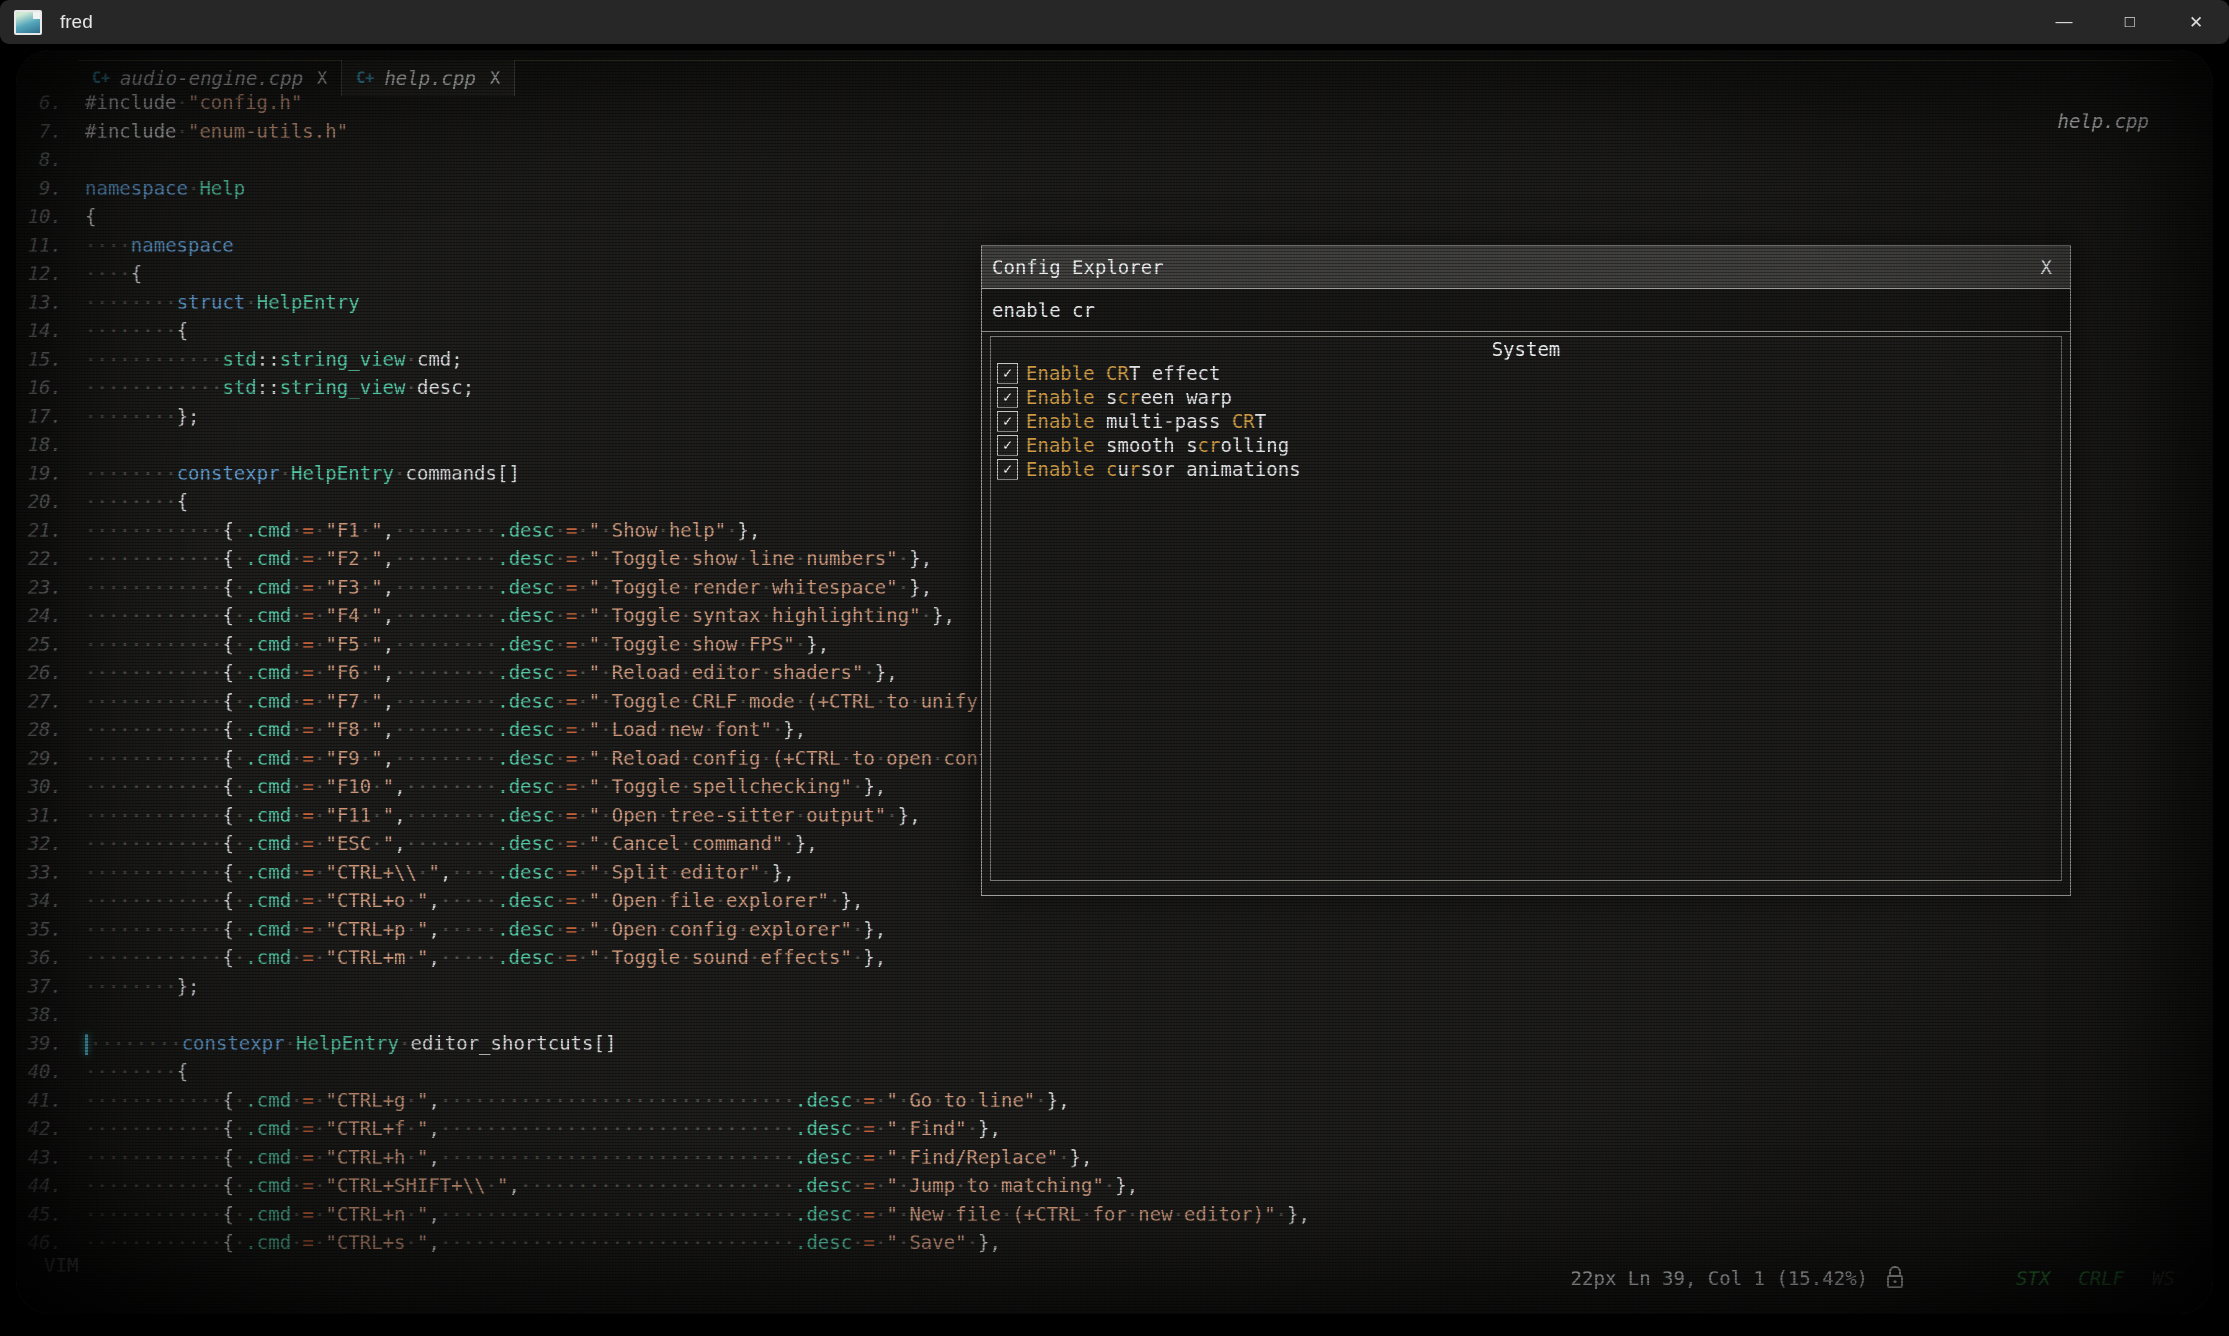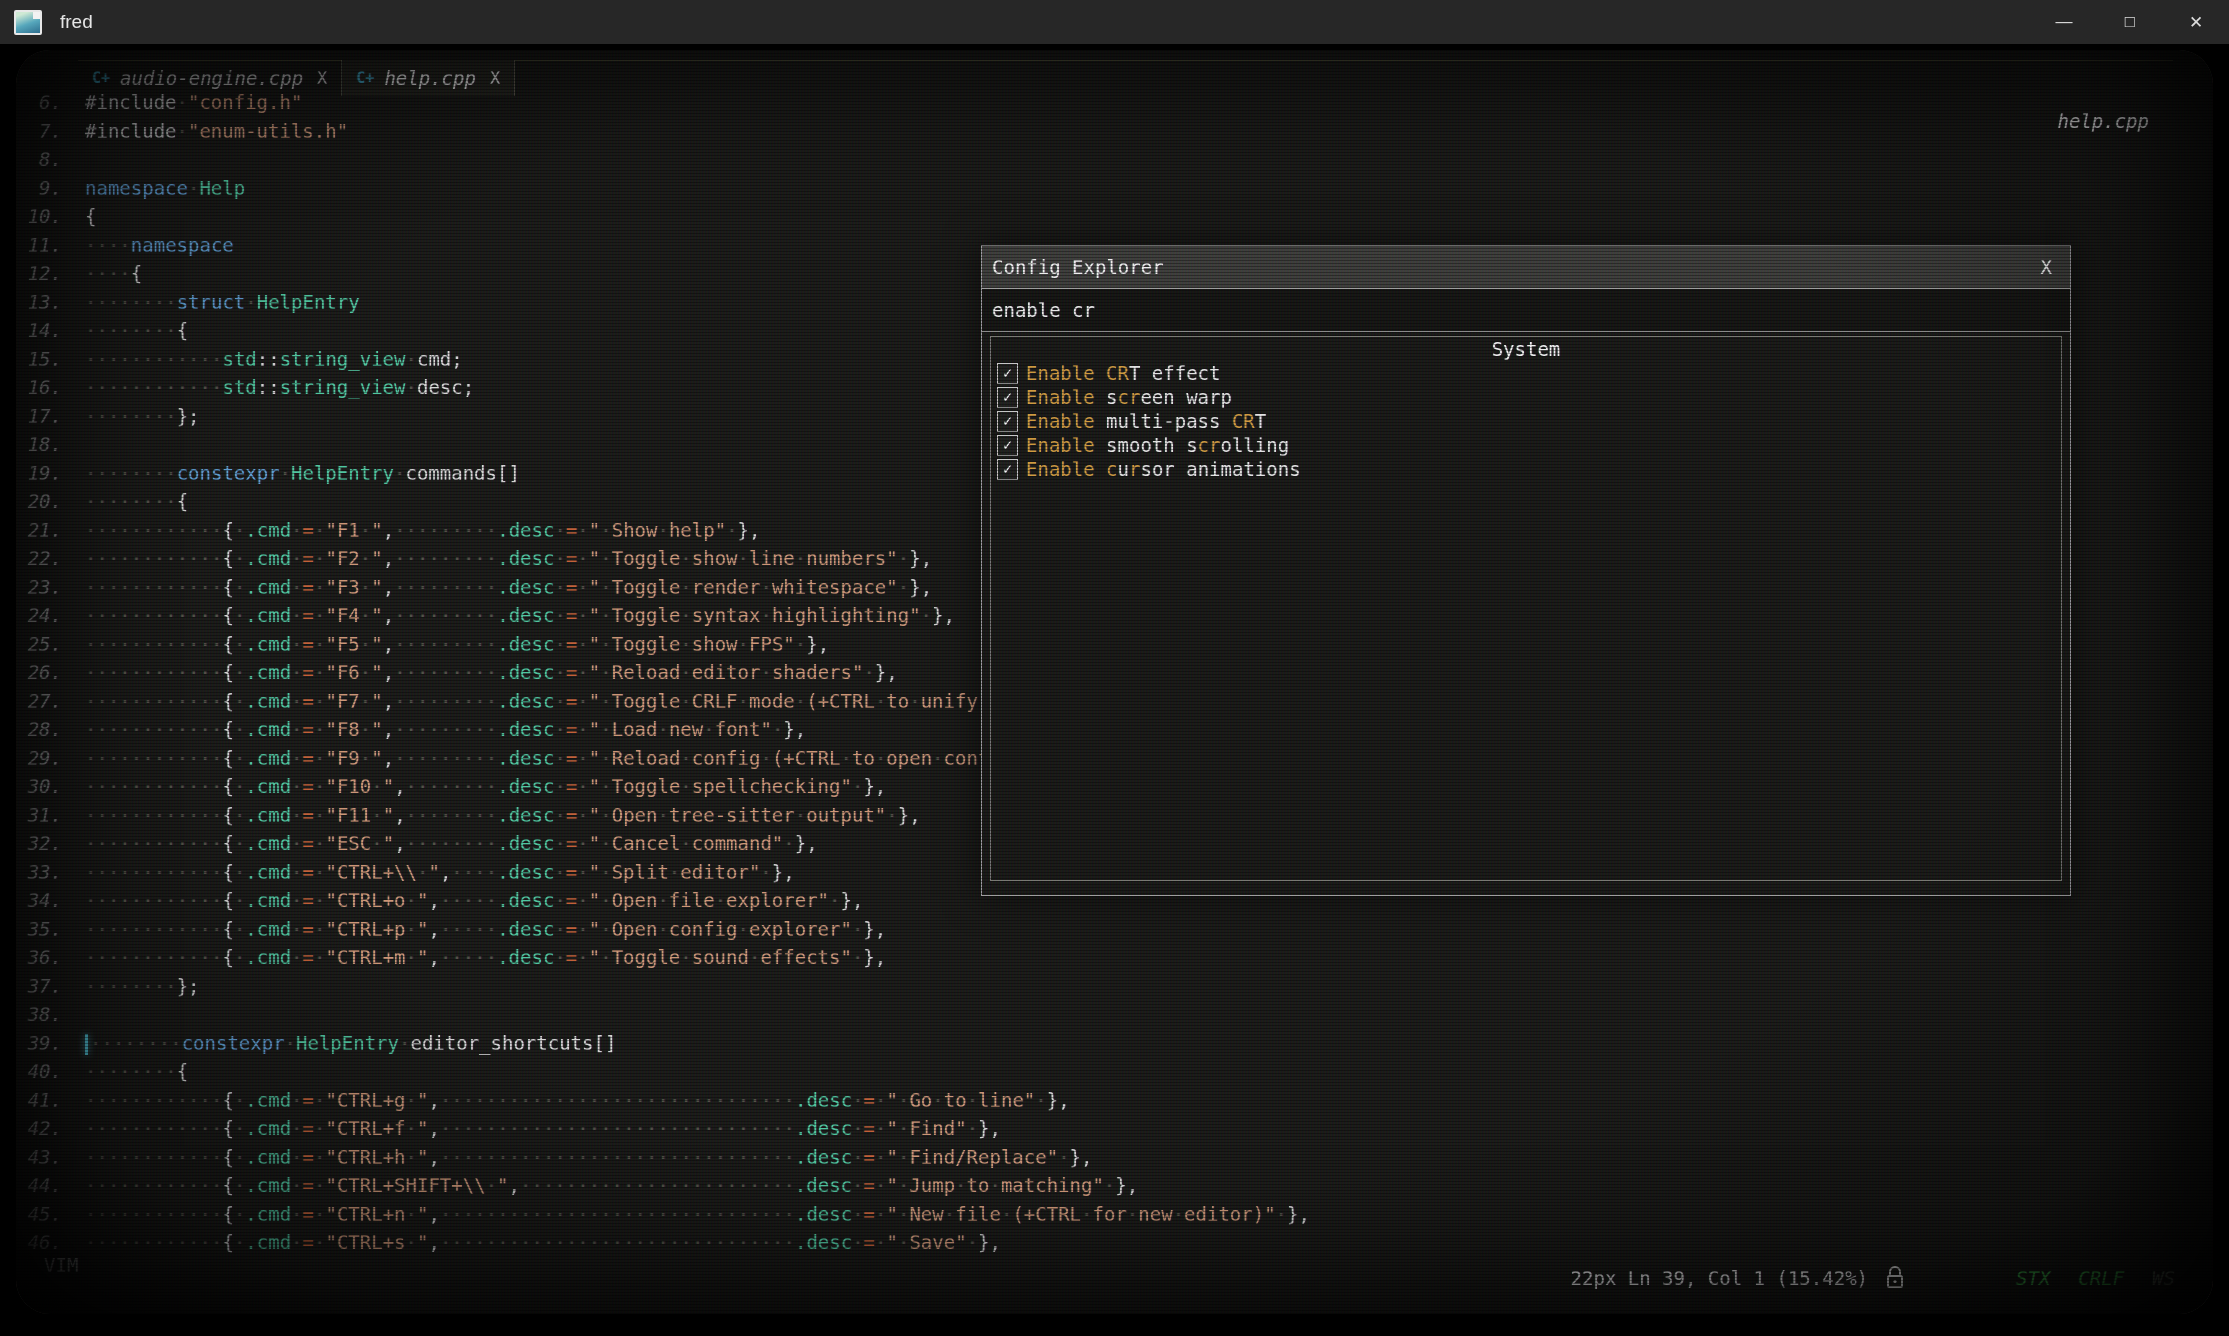--- a/index.html
+++ b/index.html
@@ -1,19 +1,19 @@
 <!DOCTYPE html>
 <html><head>
 <meta charset="utf-8">
 <style>
   html,body{margin:0;padding:0;background:#000;}
   body{width:2229px;height:1336px;position:relative;overflow:hidden;font-family:"DejaVu Sans Mono",monospace;}
 
   
-  .titlebar{position:absolute;top:0;left:0;right:0;height:44px;background:#272727;display:flex;align-items:center;font-family:"Liberation Sans",sans-serif;z-index:10;}
+  .titlebar{position:absolute;top:0;left:0;right:0;height:44px;background:#272727;display:flex;align-items:center;font-family:"Liberation Sans",sans-serif;z-index:10;border-radius:9px;}
   .appicon{width:24px;height:21px;margin-left:14px;border:2px solid #e8e8e8;border-radius:2px;background:linear-gradient(160deg,#cfe9d4 15%,#56a7bc 55%,#2e6e8e);position:relative;}
   .appicon::after{content:'';position:absolute;top:0;right:0;width:7px;height:7px;background:#f2f2f2;}
   .wtitle{color:#e6e6e6;font-size:19px;margin-left:18px;}
   .wbtns{margin-left:auto;display:flex;height:100%;}
   .wbtn{width:66px;display:flex;align-items:center;justify-content:center;color:#dcdcdc;font-size:17px;cursor:default;}
 
   
   .screen{position:absolute;left:16px;top:50px;right:16px;bottom:22px;background:#181816;border-radius:34px;overflow:hidden;color:#d4d4d4;font-size:19px;
           text-shadow:1px 0 1px rgba(255,60,180,.13), -1px 0 1px rgba(0,220,180,.13);}
   .screen::before{content:'';position:absolute;inset:0;z-index:6;pointer-events:none;

